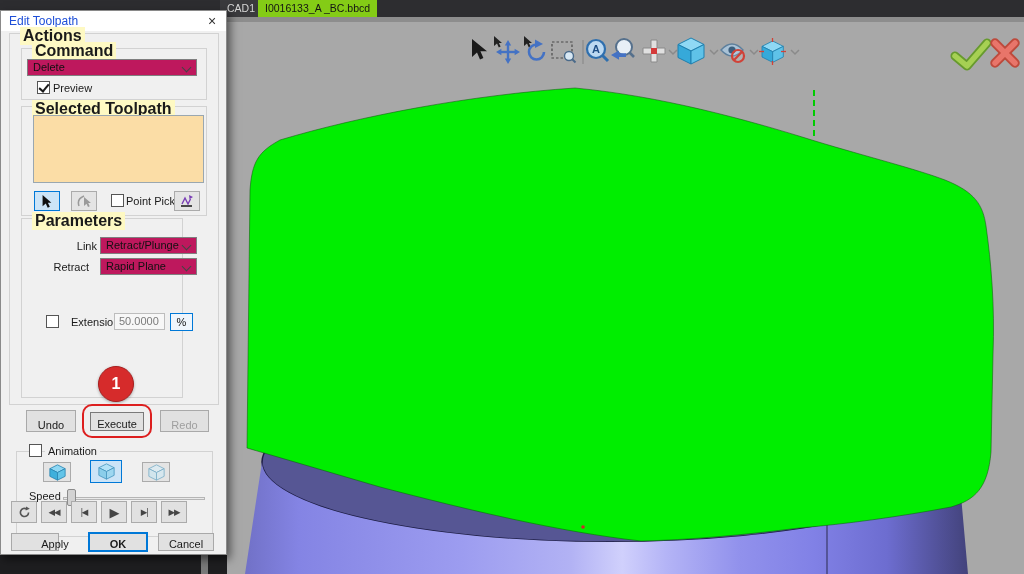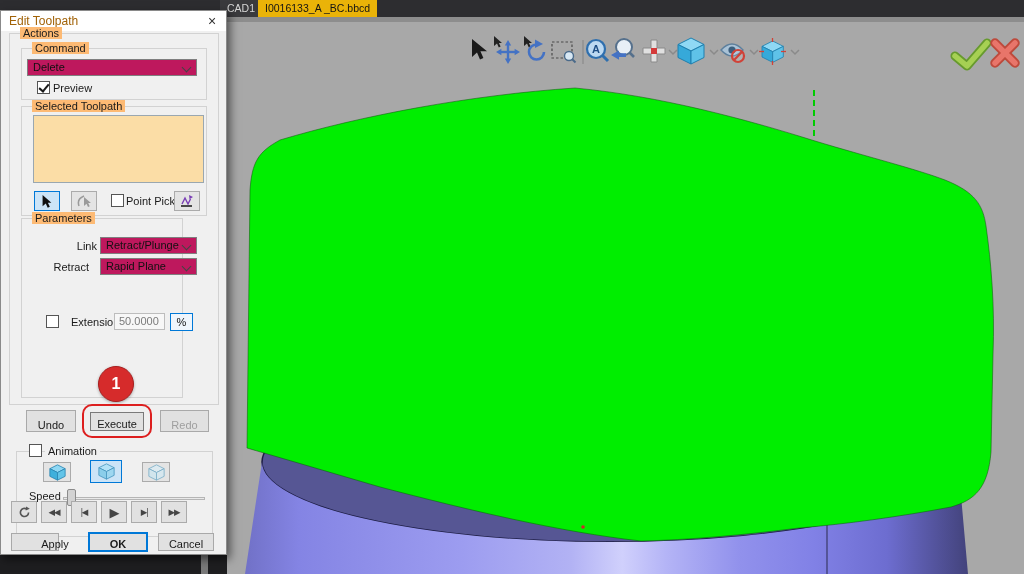--- a/index.html
+++ b/index.html
@@ -3,36 +3,36 @@
 <meta charset="utf-8">
 <style>
   * { box-sizing: border-box; margin: 0; padding: 0; }
   html,body { width:1024px; height:574px; overflow:hidden; }
   body { position:relative; background:#1e1e20; font-family:"Liberation Sans", sans-serif; }
 
   
   .topbar { position:absolute; left:0; top:0; width:1024px; height:17px; background:#2d2d30; z-index:4; }
   .tab { position:absolute; top:0; height:17px; line-height:17px; font-size:10.5px; padding:0 7px; white-space:nowrap; }
   .tab.inactive { left:220px; background:#3a3a3d; color:#d6d6d6; }
-  .tab.active { left:258px; background:#eab308; color:#141414; }
+  .tab.active { left:258px; background:#84cc16; color:#141414; }
 
   
   #scene { position:absolute; left:0; top:0; z-index:1; }
 
   
   .dialog { position:absolute; left:0; top:10px; width:227px; height:545px; background:#f0f0f0;
             border:1px solid #8a8a8a; box-shadow:3px 4px 9px rgba(0,0,0,.55); z-index:10;
             font-size:11px; color:#1a1a1a; }
   .titlebar { position:absolute; left:0; top:0; right:0; height:20px; background:#ffffff; }
-  .title { position:absolute; left:8px; top:3px; font-size:12px; color:#a16207; }
+  .title { position:absolute; left:8px; top:3px; font-size:12px; color:#1d4ed8; }
   .closebtn { position:absolute; right:3px; top:1px; width:22px; height:18px; text-align:center;
               font-size:14px; line-height:18px; color:#333; cursor:default; }
 
   .group { position:absolute; border:1px solid #d2d2d2; }
-  .glabel { position:absolute; top:-7px; left:10px; background:#fdba74; padding:0 3px; font-size:11px; color:#1a1a1a; white-space:nowrap; }
+  .glabel { position:absolute; top:-7px; left:10px; background:#fef9c3; padding:0 3px; font-size:16px; color:#1a1a1a; white-space:nowrap;font-weight:bold; }
 
   .combo { position:absolute; background:#be185d; border:1px solid #7f7f7f; height:17px; line-height:15px;
            padding:0 18px 0 5px; font-size:11px; color:#111; }
   .combo::after { content:""; position:absolute; right:6px; top:4px; width:6px; height:6px;
                   border-right:1.6px solid #444; border-bottom:1.6px solid #444; transform:rotate(45deg); }
 
   .cb { position:absolute; width:13px; height:13px; background:#fff; border:1px solid #555; }
   .cb.checked::after { content:""; position:absolute; left:3px; top:0px; width:4px; height:8px;
                        border-right:2px solid #1a1a1a; border-bottom:2px solid #1a1a1a; transform:rotate(40deg); }
   .cblabel { position:absolute; font-size:11px; color:#1a1a1a; white-space:nowrap; }

